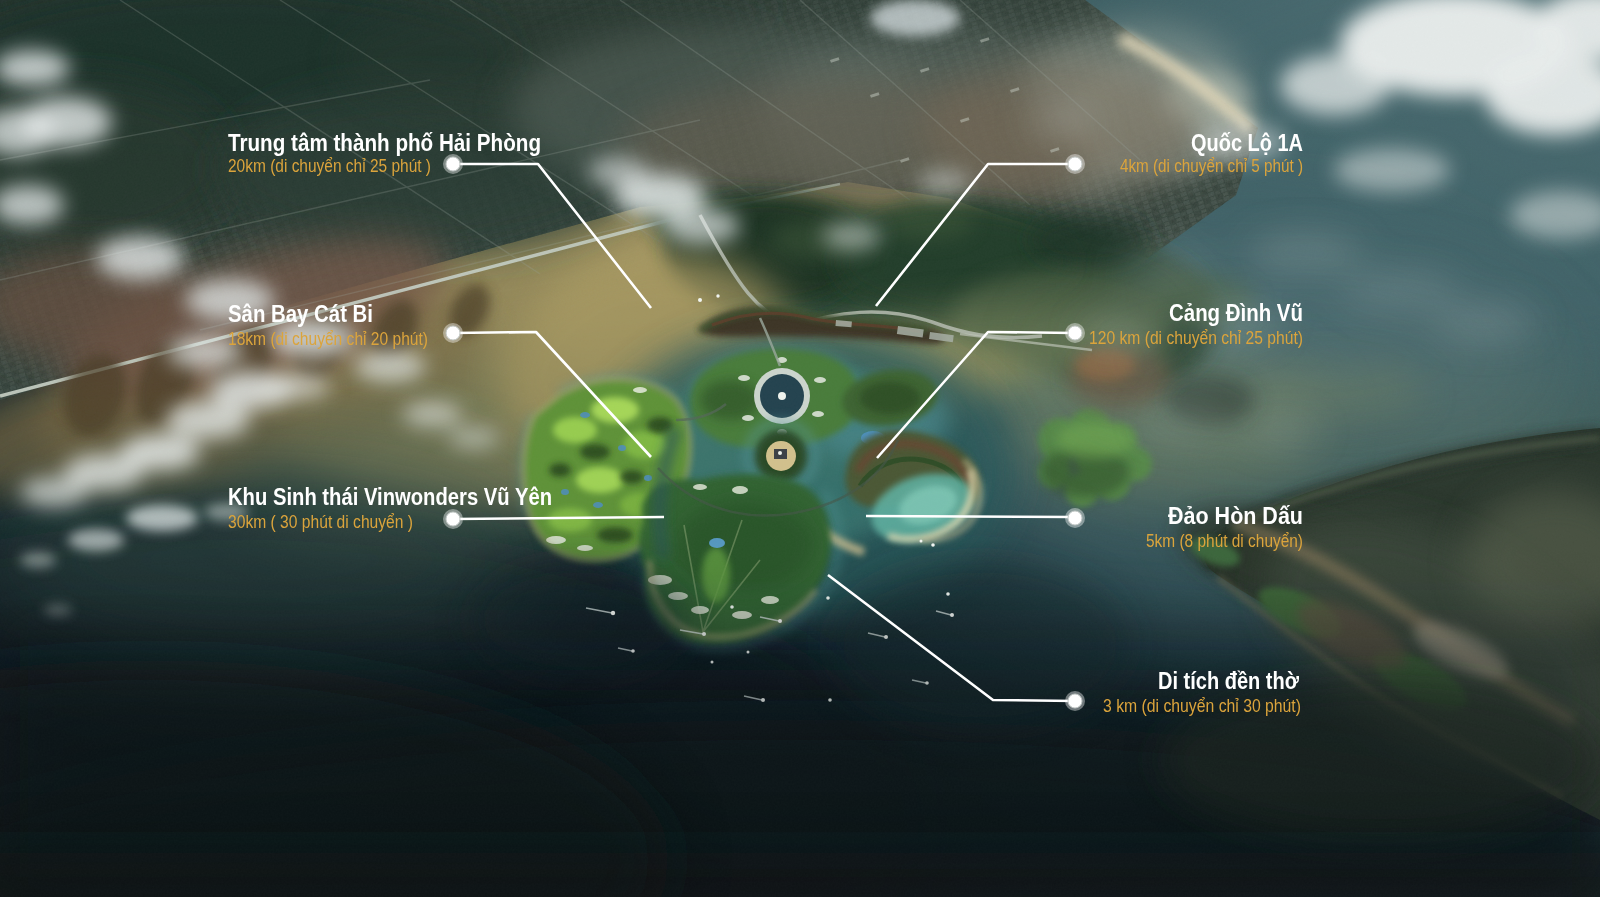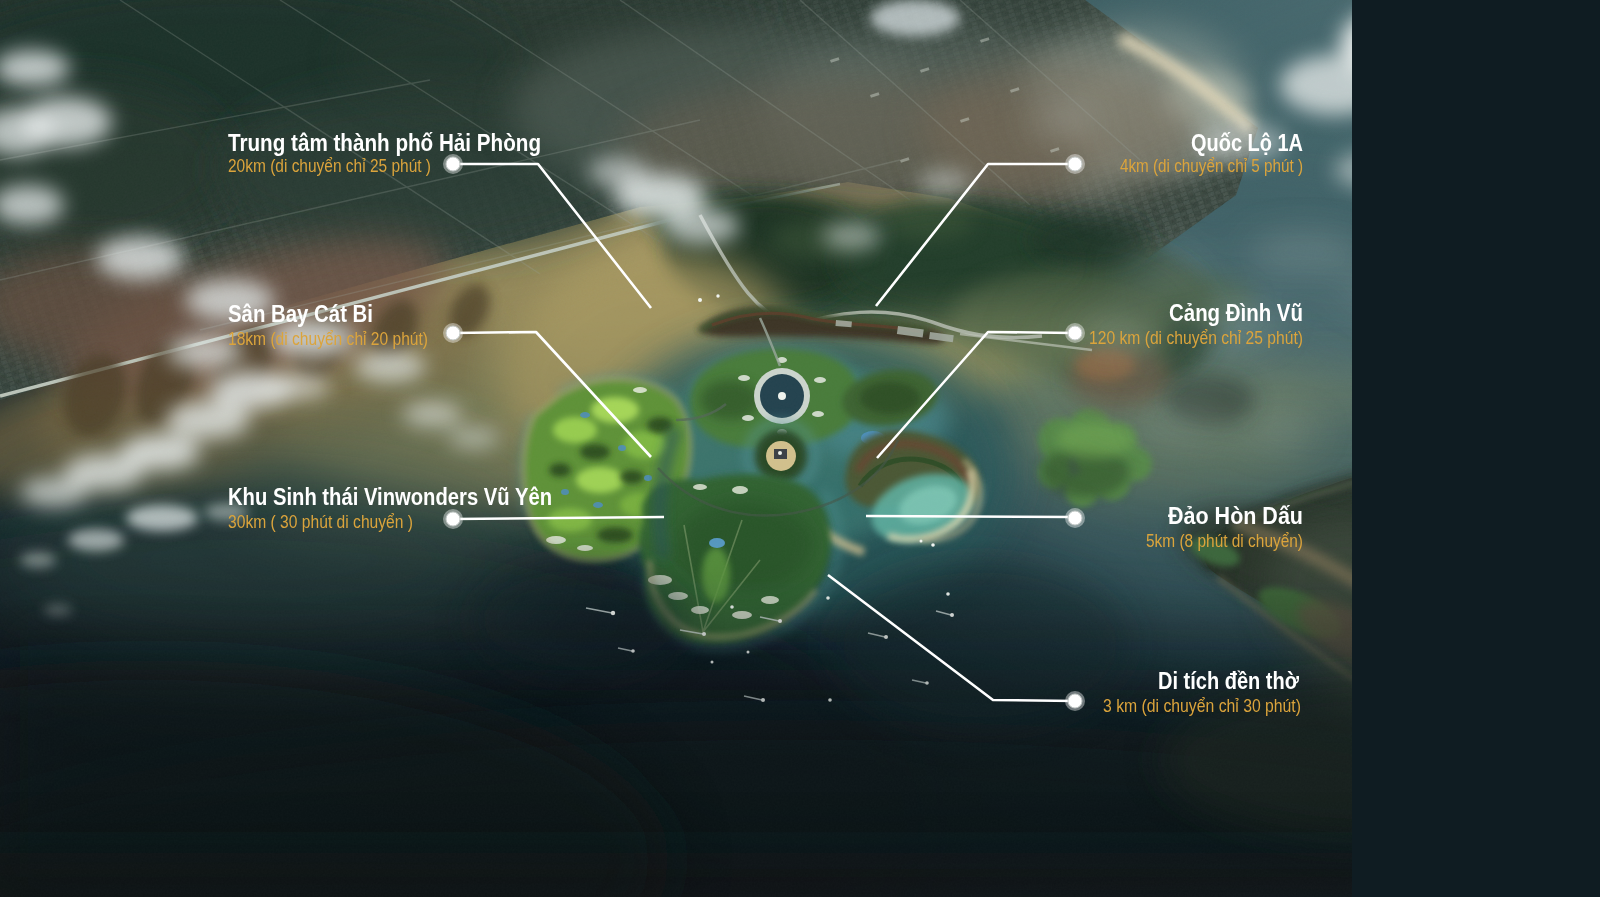--- a/index.html
+++ b/index.html
@@ -1,15 +1,15 @@
 <!DOCTYPE html>
 <html><head><meta charset="utf-8">
 <style>
 html,body{margin:0;padding:0;background:#0f1c22}
-#wrap{position:relative;width:1352px;height:897px;overflow:hidden;font-family:"Liberation Sans",sans-serif}
+#wrap{position:relative;width:1600px;height:897px;overflow:hidden;font-family:"Liberation Sans",sans-serif}
 svg{display:block}
 </style></head><body>
 <div id="wrap">
 <svg width="1600" height="897" viewBox="0 0 1600 897">
 <defs>
 <filter id="b3" x="-60%" y="-60%" width="220%" height="220%">
           <feGaussianBlur stdDeviation="3"></feGaussianBlur>
         </filter>
 <filter id="b6" x="-60%" y="-60%" width="220%" height="220%">
           <feGaussianBlur stdDeviation="6"></feGaussianBlur>

